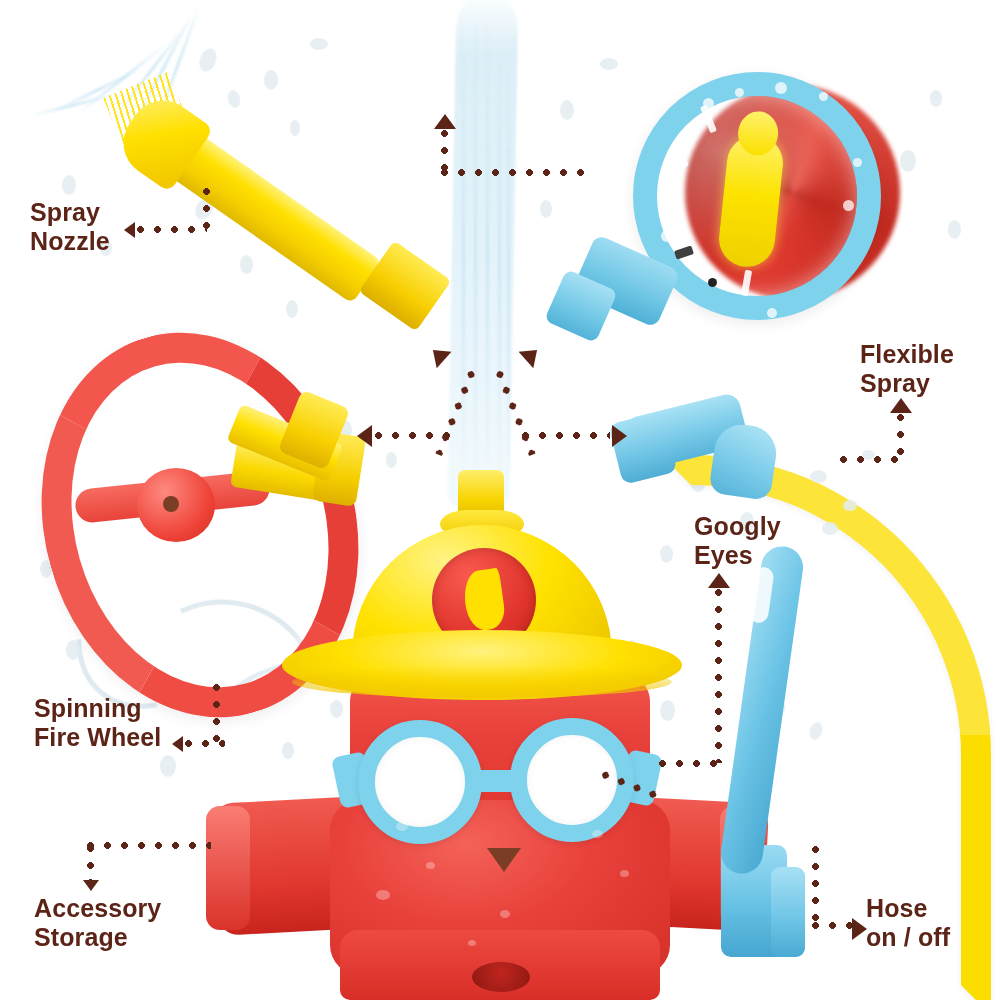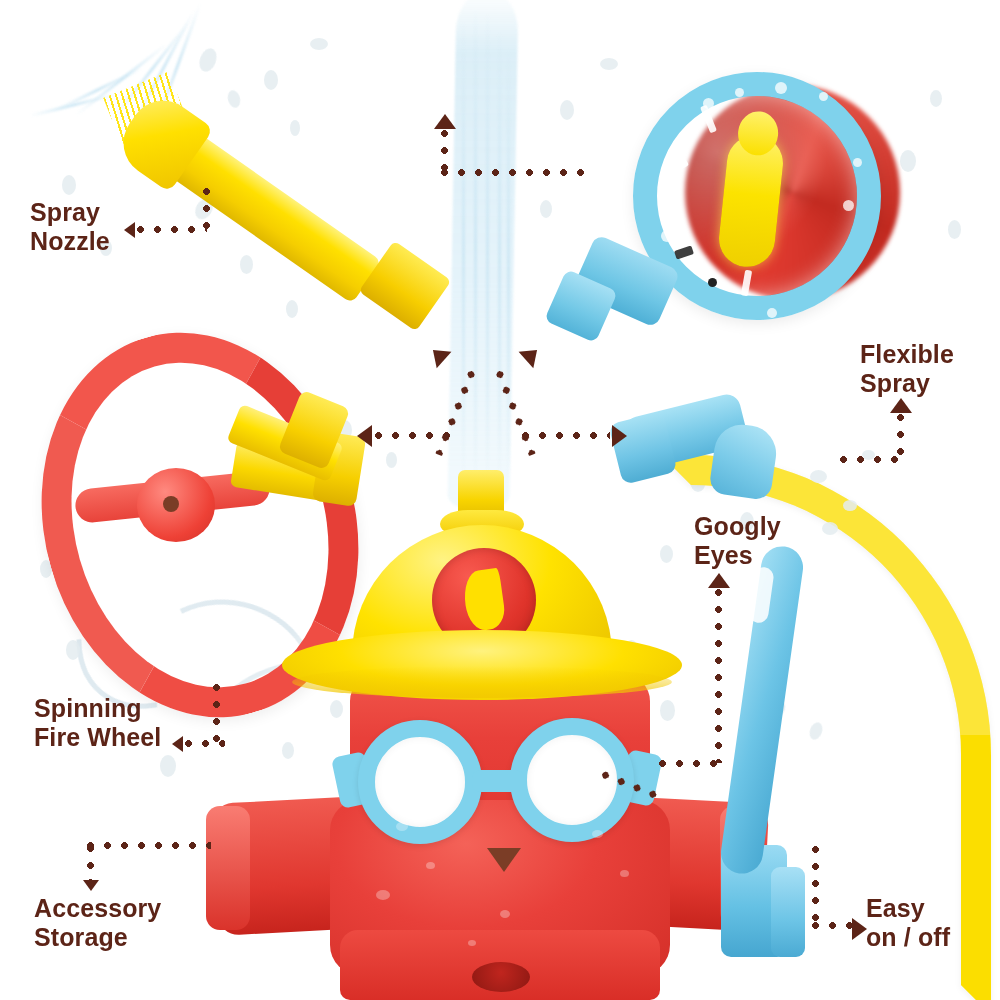--- a/index.html
+++ b/index.html
@@ -612,21 +612,21 @@
   <div class="arrow sm left" style="left:172px;top:736px;"></div>
   <div class="dots-h" style="left:185px;top:740px;width:40px;"></div>
   <div class="dots-v" style="left:213px;top:684px;height:58px;"></div>
 
   <div class="label" style="left:34px;top:894px;">Accessory
 Storage</div>
   <div class="arrow sm down" style="left:83px;top:880px;"></div>
   <div class="dots-v" style="left:87px;top:845px;height:40px;"></div>
   <div class="dots-h" style="left:87px;top:842px;width:124px;"></div>
 
-  <div class="label" style="left:866px;top:894px;">Easy
+  <div class="label" style="left:866px;top:894px;">Hose
 on / off</div>
   <div class="arrow sm right" style="left:852px;top:918px;"></div>
   <div class="dots-h" style="left:812px;top:922px;width:42px;"></div>
   <div class="dots-v" style="left:812px;top:846px;height:80px;"></div>
 
   <div class="arrow left" style="left:357px;top:425px;"></div>
   <div class="dots-h" style="left:375px;top:432px;width:78px;"></div>
 
   <div class="arrow right" style="left:612px;top:425px;"></div>
   <div class="dots-h" style="left:522px;top:432px;width:88px;"></div>

